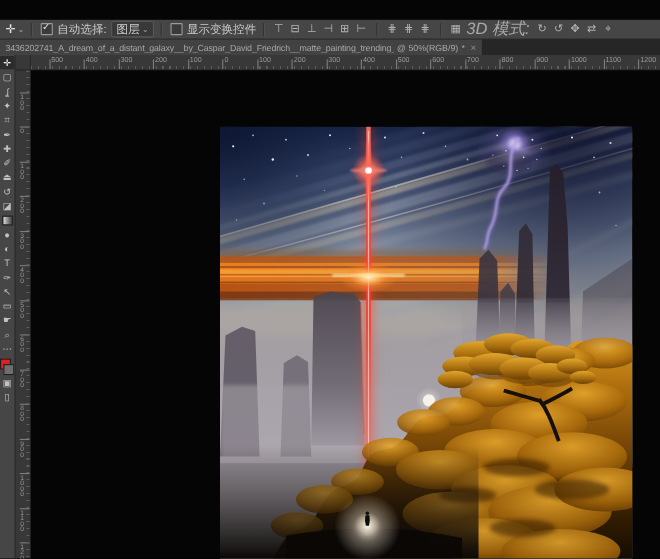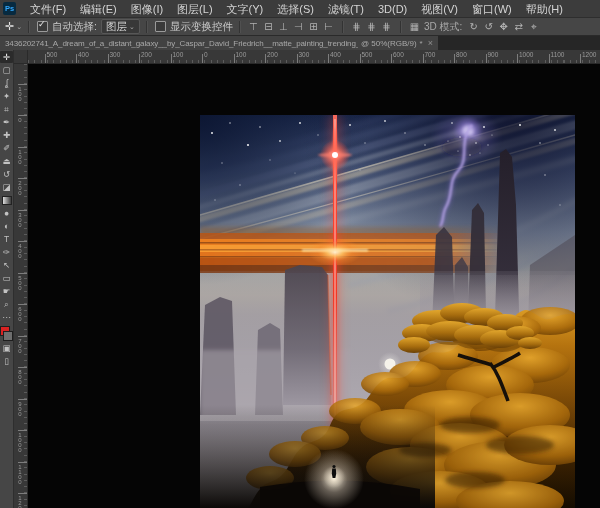--- a/index.html
+++ b/index.html
@@ -17,21 +17,21 @@
   .tool-chip{display:flex;align-items:center;margin-left:5px;color:#e0e0e0;font-size:11px;}
   .caret{font-size:7px;color:#aaa;margin-left:2px;}
   .osep{width:1px;height:12px;background:#333;box-shadow:1px 0 0 rgba(255,255,255,.06);margin:0 6px;}
   .cb{width:9px;height:9px;border:1px solid #9a9a9a;border-radius:1px;display:inline-block;
       position:relative;margin:0 4px 0 2px;background:#3a3a3a;}
   .cb.checked::after{content:"✓";position:absolute;left:0px;top:-3px;font-size:9px;color:#e6e6e6;}
   .olabel{font-size:10.5px;color:#c9c9c9;white-space:nowrap;}
   .dd{display:flex;align-items:center;height:13px;background:#383838;border:1px solid #575757;
       border-radius:2px;padding:0 4px;margin-left:4px;font-size:10.5px;color:#cfcfcf;}
   .obar-icon{width:13px;text-align:center;font-size:10px;color:#b3b3b3;margin:0 1px;}
-  .o3dlabel{font-size:10px;color:#a8a8a8;margin:0 4px 0 2px;white-space:nowrap;}
+  .o3dlabel{font-size:15px;color:#a8a8a8;margin:0 4px 0 2px;white-space:nowrap;font-style:italic;}
   
   .tabbar{position:absolute;left:0;top:36px;width:600px;height:14px;background:#262626;}
   .doc-tab{position:absolute;left:0;top:0;height:14px;max-width:438px;background:#424242;
            display:flex;align-items:center;padding:0 5px;box-sizing:border-box;}
   .tab-title{font-size:8px;color:#a8a8a8;white-space:nowrap;overflow:hidden;letter-spacing:-0.1px;}
   .tab-zoom,.tab-mod{font-size:8px;color:#a8a8a8;margin-left:3px;white-space:nowrap;}
   .tab-close{font-size:9px;color:#8f8f8f;margin-left:5px;line-height:14px;}
   
   .toolbar{position:absolute;left:0;top:50px;width:14px;bottom:0;background:#464646;
            display:flex;flex-direction:column;align-items:center;border-right:1px solid #2e2e2e;box-sizing:border-box;}
@@ -60,36 +60,20 @@
           text-orientation:upright;letter-spacing:-1px;}
   
   .pasteboard{position:absolute;left:28px;top:64px;right:0;bottom:0;background:#050505;}
   .painting{position:absolute;left:200px;top:115px;width:375px;height:393px;overflow:hidden;}
 </style>
 </head>
 <body>
 
 <div id="app">
 
-  <div class="menubar">
-    <div class="ps-logo">Ps</div>
-    <div id="menu-items" style="display:flex;">
-        <div class="menu-item">文件(F)</div>
-        <div class="menu-item">编辑(E)</div>
-        <div class="menu-item">图像(I)</div>
-        <div class="menu-item">图层(L)</div>
-        <div class="menu-item">文字(Y)</div>
-        <div class="menu-item">选择(S)</div>
-        <div class="menu-item">滤镜(T)</div>
-        <div class="menu-item">3D(D)</div>
-        <div class="menu-item">视图(V)</div>
-        <div class="menu-item">窗口(W)</div>
-        <div class="menu-item">帮助(H)</div>
-      </div>
-  </div>
 
   <div class="optionsbar">
     <span class="tool-chip">
       <span>✛</span>
       <span class="caret">⌄</span>
     </span>
     <span class="osep"></span>
     <span class="cb checked"></span>
     <span class="olabel">自动选择:</span>
     <span class="dd">

